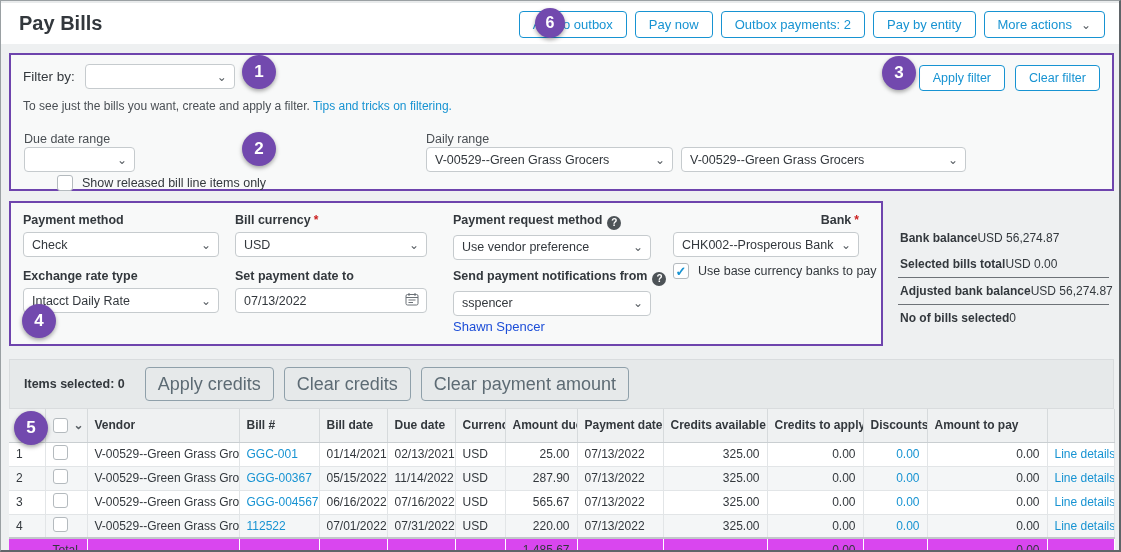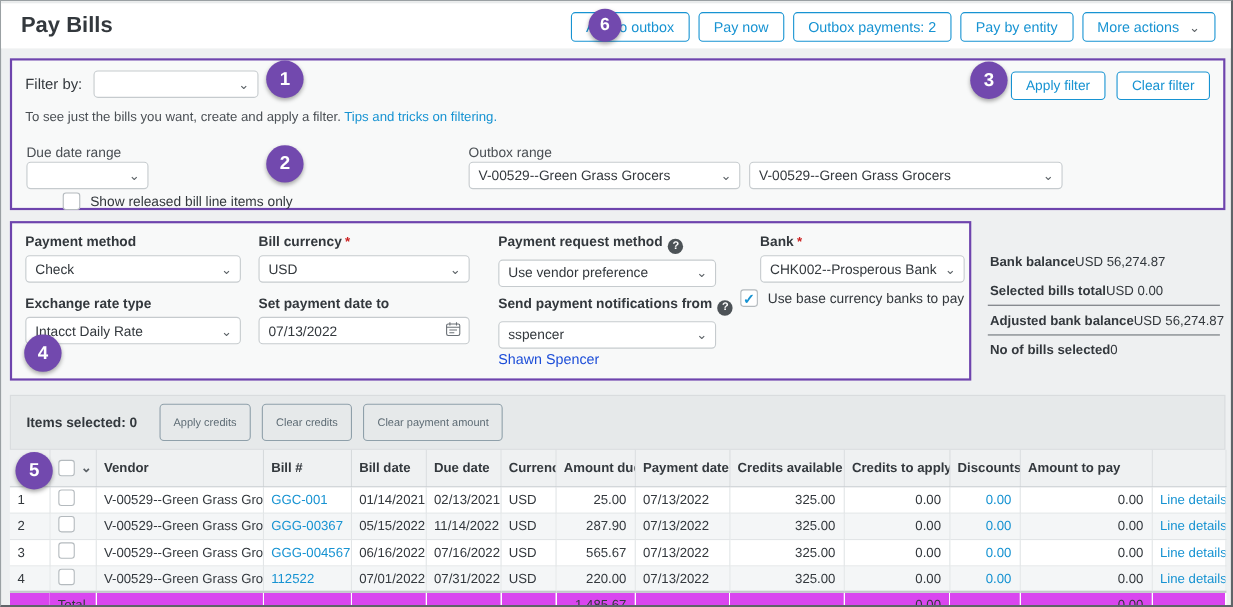--- a/index.html
+++ b/index.html
@@ -76,40 +76,40 @@
   .duedate-lbl { position:absolute; left:13px; top:77px; }
   .duedate-sel { position:absolute; left:13px; top:92px; width:111px; }
   .vendor-lbl  { position:absolute; left:415px; top:77px; }
   .vendor-from { position:absolute; left:415px; top:92px; width:247px; }
   .vendor-to   { position:absolute; left:670px; top:92px; width:285px; }
   .released-row{ position:absolute; left:10px; top:120px; display:flex; align-items:center; gap:9px;padding-left:36px; }
 
   
   .pf { position:absolute; }
   .pf .lbl-b { margin-bottom:5px; display:block; }
-  .c1 { left:12px; }  .c2 { left:224px; } .c3 { left:442px; } .c4 { left:680px; }
+  .c1 { left:12px; }  .c2 { left:224px; } .c3 { left:442px; } .c4 { left:662px;text-align:right; }
   .r1 { top:10px; }   .r2 { top:66px; }
   .w1 { width:196px; } .w2 { width:192px; } .w3 { width:198px; } .w4 { width:186px; }
   .base-cb-row { position:absolute; left:662px; top:60px; display:flex; align-items:center; gap:9px; font-size:12.5px; color:#33383d; white-space:nowrap; }
   .sender-name { position:absolute; left:442px; top:116px; font-size:13px; color:#1d4ed8; }
 
   
   .summary { position:absolute; left:897px; top:224px; width:211px; font-size:12px; }
   .summary .srow { display:flex; justify-content:flex-start; padding:6px 2px; white-space:nowrap; }
   .summary .srow.divider { border-bottom:1px solid #6d7277; }
   .summary .sl { font-weight:bold; color:#33383d; }
   .summary .sv { color:#33383d; }
 
   
   .table-wrap { position:absolute; left:8px; top:358px; width:1105px; }
   .grid-toolbar { height:50px; background:#e6e9ea; border:1px solid #d9dcde; display:flex; align-items:center; padding-left:14px; }
   .items-selected { font-size:12.5px; font-weight:bold; color:#33383d; margin-right:20px; }
   .btn-gray {
     height:22px; padding:16px 12px; border:1px solid #8fa0aa; border-radius:4px; background:transparent;
-    color:#5d6b74; font-size:10px; display:flex; align-items:center; margin-right:10px; cursor:pointer; font-family:inherit;
+    color:#5d6b74; font-size:18px; display:flex; align-items:center; margin-right:10px; cursor:pointer; font-family:inherit;
   }
   table.grid { width:1105px; border-collapse:collapse; table-layout:fixed; font-size:12px; background:#fff; }
   table.grid th, table.grid td { padding:0 7px; border-right:1px solid #e2e5e7; border-bottom:1px solid #e2e5e7; white-space:nowrap; overflow:hidden; }
   table.grid th { background:#eff1f2; height:33px; font-weight:bold; color:#33383d; text-align:left; border-right-color:#d6dadc; border-bottom-color:#c9ced1; }
   table.grid td { height:24px; color:#33383d; }
   table.grid tr.alt td { background:#f4f6f7; }
   th.num, td.num { text-align:right; }
   td.rownum, th.rownum { padding-left:13px; }
   .hdr-check { display:flex; align-items:center; gap:6px; }
   .hdr-check .cb { width:15px; height:15px; }
@@ -159,21 +159,21 @@
       <button class="btn-blue">Apply filter</button>
       <button class="btn-blue">Clear filter</button>
     </div>
 
     <div class="lbl duedate-lbl">Due date range</div>
     <div class="sel duedate-sel">
       <span></span>
       <span class="chev">⌄</span>
     </div>
 
-    <div class="lbl vendor-lbl">Outbox range</div>
+    <div class="lbl vendor-lbl">Daily range</div>
     <div class="sel vendor-from">
       <span>V-00529--Green Grass Grocers</span>
       <span class="chev">⌄</span>
     </div>
     <div class="sel vendor-to">
       <span>V-00529--Green Grass Grocers</span>
       <span class="chev">⌄</span>
     </div>
 
     <div class="released-row">

